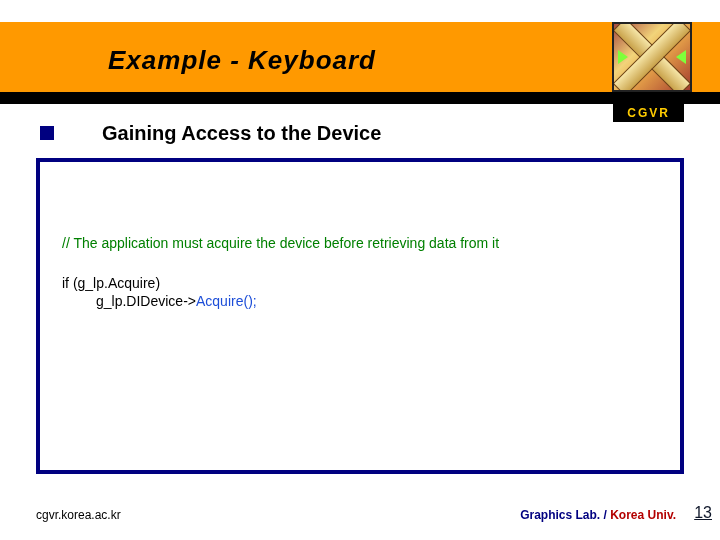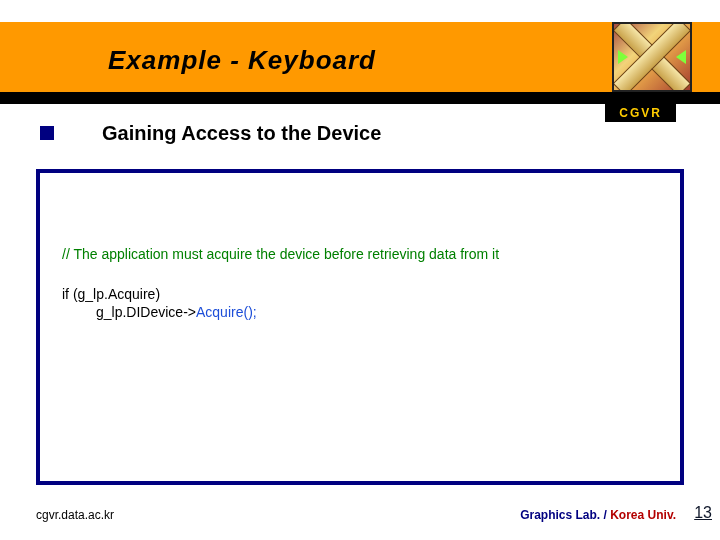--- a/index.html
+++ b/index.html
@@ -78,21 +78,21 @@
     transform: translateY(-50%);
     width: 0; height: 0;
     border-top: 7px solid transparent;
     border-bottom: 7px solid transparent;
   }
   .logo-arrow.left { left: 4px; border-left: 10px solid #7fff3a; }
   .logo-arrow.right { right: 4px; border-right: 10px solid #7fff3a; }
   .cgvr-tag {
     position: absolute;
     top: 104px;
-    right: 44px;
+    right: 36px;
     background: #000000;
     color: #ffcc00;
     font-weight: bold;
     font-size: 12px;
     letter-spacing: 2px;
     padding: 2px 14px;
   }
   .content {
     position: absolute;
     top: 122px;
@@ -123,21 +123,20 @@
     top: 158px;
     left: 36px;
     width: 648px;
     height: 316px;
     border: 4px solid #000080;
     padding: 72px 22px 10px 22px;
     font-family: Arial, sans-serif;
     font-size: 14px;
     color: #000000;
     line-height: 1.3;
-    margin-top: 11px;
   }
   .code-comment { color: #008000; margin-bottom: 22px; }
   .code-call { color: #1d4ed8; }
   .indent { padding-left: 34px; }
   .footer-left {
     position: absolute;
     bottom: 18px;
     left: 36px;
     font-size: 12px;
     color: #000000;
@@ -183,17 +182,17 @@
 </div>
 
 <div class="code-frame">
   <div class="code-comment">// The application must acquire the device before retrieving data from it</div>
   <div>if (g_lp.Acquire)</div>
   <div class="indent">
     <span>g_lp.DIDevice-&gt;</span><span class="code-call">Acquire();</span>
   </div>
 </div>
 
-<div class="footer-left">cgvr.data.ac.kr</div>
+<div class="footer-left">cgvr.korea.ac.kr</div>
 <div class="footer-right">
   <span>Graphics Lab.</span><span class="sep"> / </span><span class="ku">Korea Univ.</span>
 </div>
 <div class="page-number">13</div>
 
 </body></html>

